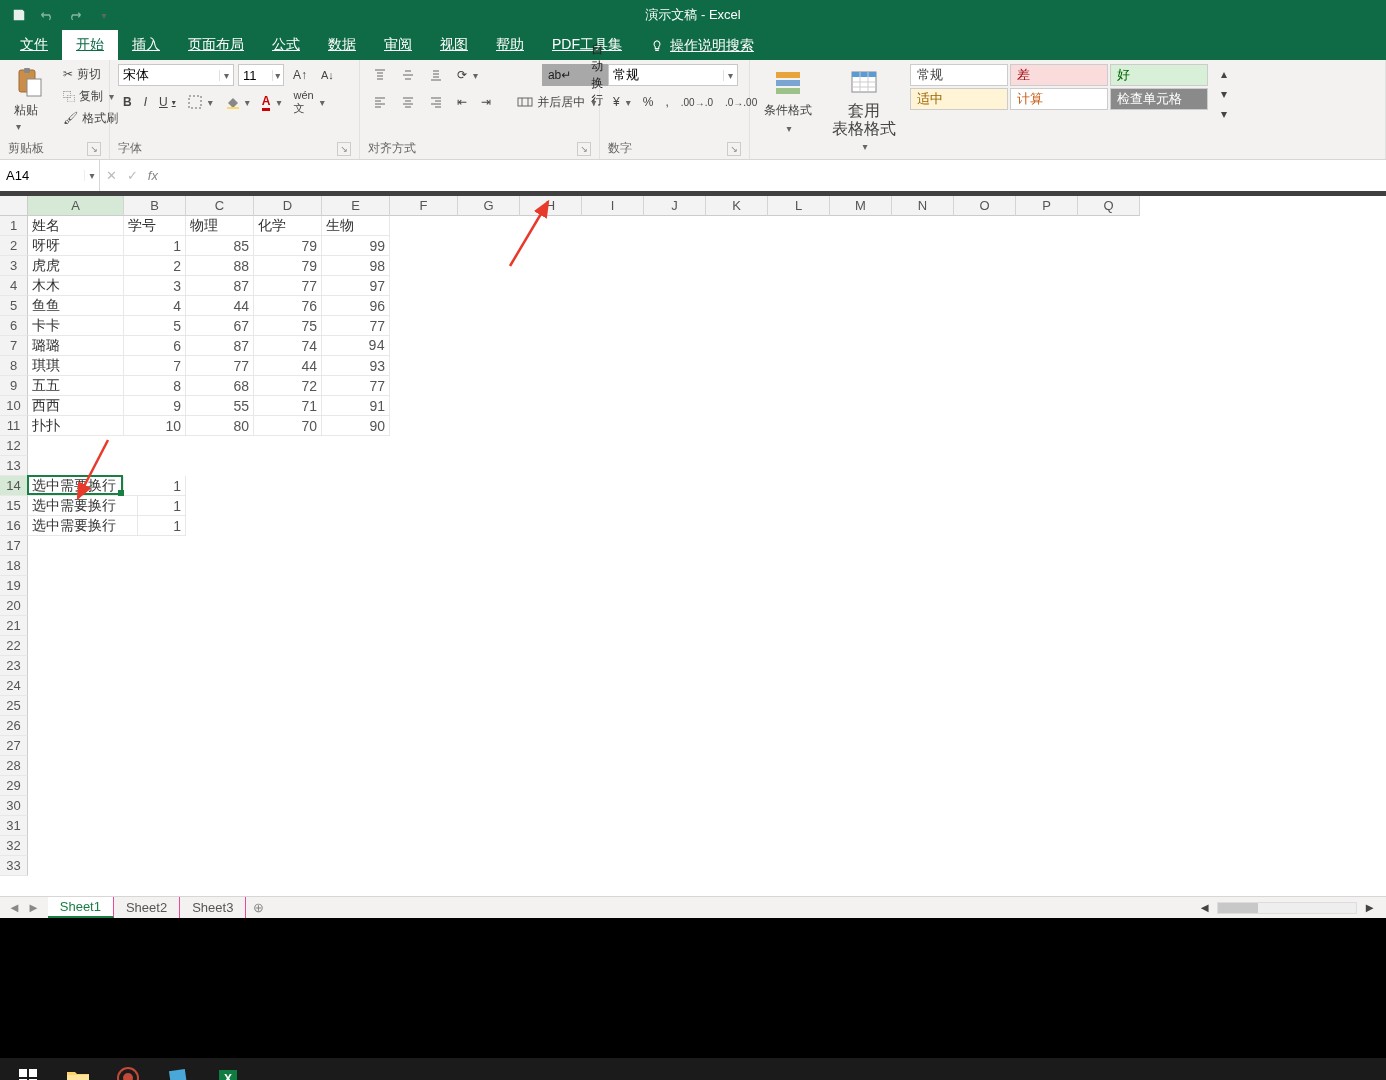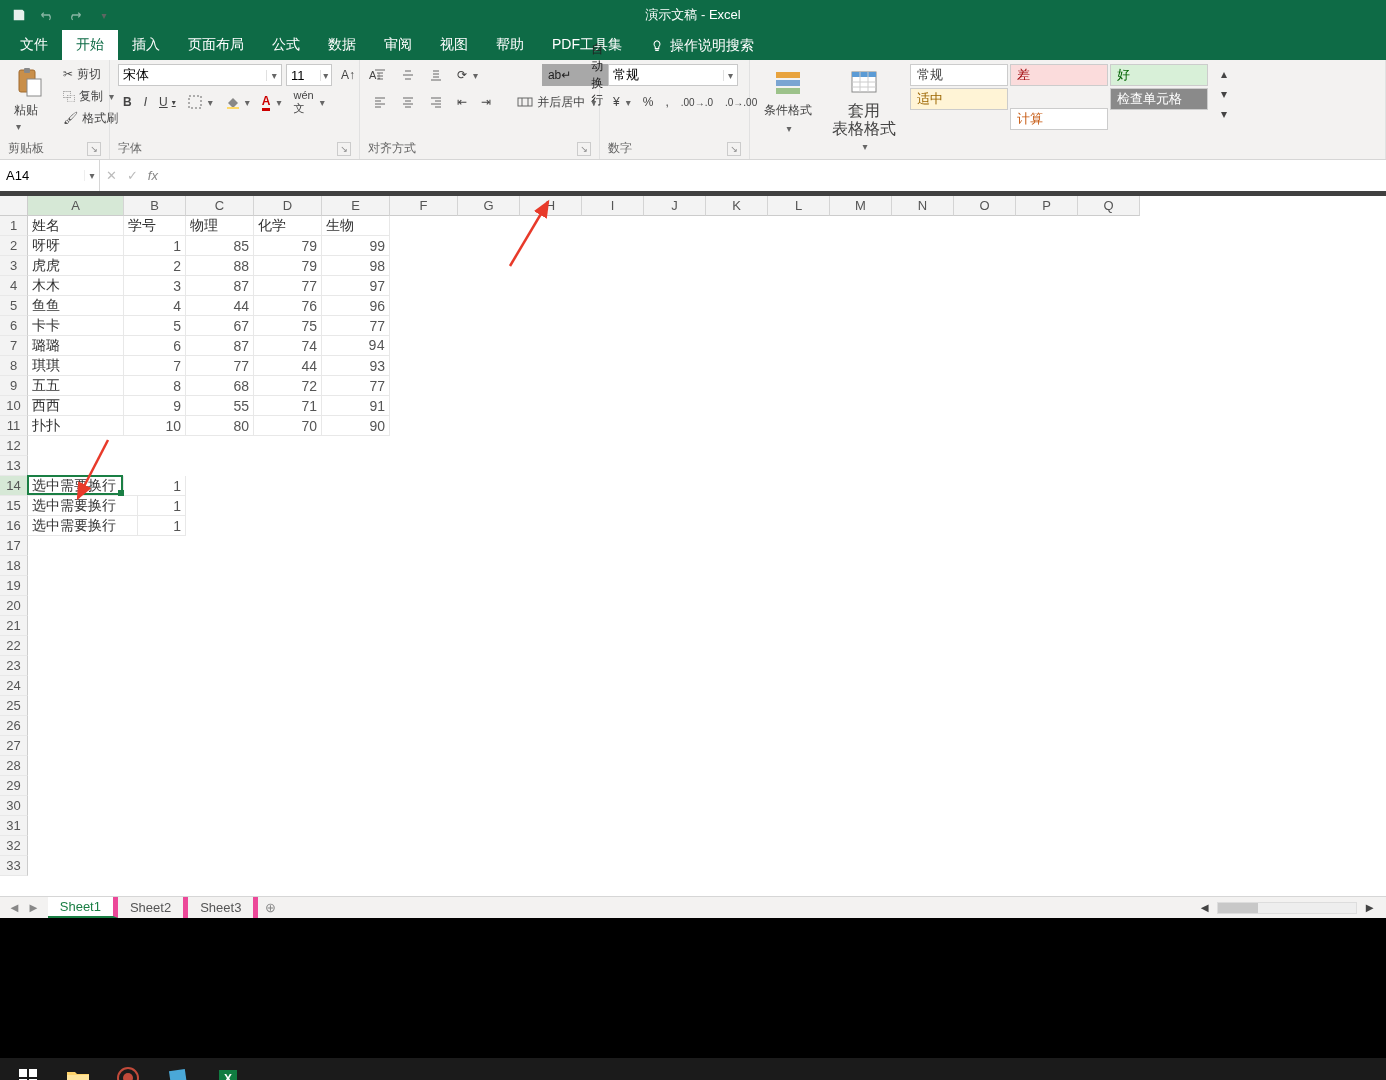--- a/index.html
+++ b/index.html
@@ -6,21 +6,21 @@
 body { width: 1386px; height: 1080px; background: #fff; overflow: hidden; font-size: 13px; color: #444; }
 
 
 .titlebar { height: 30px; background: #0e6b46; display: flex; align-items: center; color: #fff; position: relative; }
 .titlebar .qat { display: flex; align-items: center; gap: 10px; padding-left: 10px; }
 .titlebar .qat-btn { width: 18px; height: 18px; display: flex; align-items: center; justify-content: center; opacity: .9; }
 .titlebar .title { position: absolute; left: 50%; transform: translateX(-50%); font-size: 13px; color: #fff; white-space: nowrap; }
 
 
 .ribbon-tabs { height: 30px; background: #0e6b46; display: flex; align-items: stretch; padding-left: 6px; }
-.ribbon-tab { padding: 6px 14px 4px; color: #fff; font-size: 14px; cursor: pointer; }
+.ribbon-tab { padding: 6px 14px 4px; color: #fff; font-size: 14px; cursor: pointer; text-decoration: underline; }
 .ribbon-tab.active { background: #fff; color: #0e6b46; }
 .ribbon-tab.tell { display: flex; align-items: center; gap: 6px; }
 
 
 .ribbon { height: 100px; background: #f3f2f1; border-bottom: 1px solid #d6d6d6; display: flex; font-size: 12px; }
 .group { border-right: 1px solid #e1e1e1; padding: 4px 8px 2px; display: flex; flex-direction: column; justify-content: space-between; position: relative; }
 .group-label { text-align: center; color: #666; font-size: 12px; margin-top: 2px; display:flex; justify-content:center; align-items:center; gap:4px;}
 .group-dlg { width:14px;height:14px;border:1px solid #ccc; display:inline-flex;align-items:center;justify-content:center;font-size:9px;color:#888; margin-left:auto;}
 .group-content { display: flex; gap: 8px; align-items:flex-start; flex:1;}
 .btn-sm { padding: 2px 4px; border: 1px solid transparent; display:flex; align-items:center; gap:4px; cursor:pointer; height:20px; white-space:nowrap;}
@@ -55,21 +55,21 @@
 .cell.num{justify-content:flex-end;color:#555;}
 .sel-box{position:absolute;border:2px solid #1a7f44;pointer-events:none;}
 .sel-handle{position:absolute;width:6px;height:6px;background:#1a7f44;right:-3px;bottom:-3px;}
 
 
 .arrow-red{position:absolute;pointer-events:none;}
 
 
 .sheet-bar{height:22px;border-top:1px solid #d6d6d6;display:flex;align-items:stretch;background:#f3f2f1;font-size:13px;}
 .sheet-nav{display:flex;align-items:center;padding:0 8px;gap:6px;color:#888;}
-.sheet-tab{padding:2px 12px;border-right:5px solid #ec4899;background:#f3f2f1;color:#555;cursor:pointer;display:flex;align-items:center;}
+.sheet-tab{padding:2px 12px;border-right:1px solid #ec4899;background:#f3f2f1;color:#555;cursor:pointer;display:flex;align-items:center;}
 .sheet-tab.active{background:#fff;border-bottom:2px solid #1a7f44;color:#1a7f44;}
 .sheet-add{width:24px;display:flex;align-items:center;justify-content:center;color:#888;}
 .sheet-scroll{margin-left:auto;display:flex;align-items:center;gap:6px;padding-right:10px;}
 .hscroll-track{width:140px;height:12px;background:#eee;border:1px solid #ddd;position:relative;}
 .hscroll-thumb{position:absolute;left:0;top:0;height:100%;width:40px;background:#c8c8c8;}
 
 
 .blank{height:140px;background:#000;}
 .taskbar{height:40px;background:#1b1b1b;display:flex;align-items:center;gap:14px;padding:0 10px;}
 .tb-btn{width:36px;height:30px;display:flex;align-items:center;justify-content:center;}
@@ -153,21 +153,21 @@
     </div>
     <div class="group-label">
         <span>剪贴板</span>
         <span class="group-dlg">↘</span>
       </div>
   </div>
 
   <div class="group" style="width:250px">
     <div class="group-content" style="flex-direction:column;gap:6px;">
       <div style="display:flex;gap:4px;align-items:center;">
-        <div class="combo" style="width:164px">
+        <div class="combo" style="width:116px">
             <input value="宋体" style="">
             <span class="arr">▾</span>
           </div>
         <div class="combo" style="width:46px">
             <input value="11" style="">
             <span class="arr">▾</span>
           </div>
         <span class="btn-sm" style="font-size:12px;">A↑</span>
         <span class="btn-sm" style="font-size:11px;">A↓</span>
       </div>
@@ -304,21 +304,21 @@
             </svg>
           </span>
         <span style="font-size:16px;white-space:pre-line;text-align:center;line-height:1.1;">套用
 表格格式</span>
       </div>
       <div id="style-gallery" style="display:grid;grid-template-columns:repeat(3,98px);gap:2px;">
           <div class="style-cell" style="background: rgb(255, 255, 255); color: rgb(68, 68, 68);">常规</div>
           <div class="style-cell" style="background: rgb(251, 220, 220); color: rgb(156, 0, 6);">差</div>
           <div class="style-cell" style="background: rgb(216, 240, 216); color: rgb(0, 97, 0);">好</div>
           <div class="style-cell" style="background: rgb(255, 244, 214); color: rgb(156, 101, 0);">适中</div>
-          <div class="style-cell" style="background: rgb(255, 255, 255); color: rgb(198, 89, 17); margin-top: 20px;">计算</div>
+          <div class="style-cell" style="background: rgb(255, 255, 255); color: rgb(198, 89, 17);">计算</div>
           <div class="style-cell" style="background: rgb(138, 138, 138); color: rgb(255, 255, 255);">检查单元格</div>
         </div>
       <div style="display:flex;flex-direction:column;justify-content:center;">
         <span class="btn-sm">▴</span>
         <span class="btn-sm">▾</span>
         <span class="btn-sm">▾</span>
       </div>
     </div>
   </div>
 </div>

